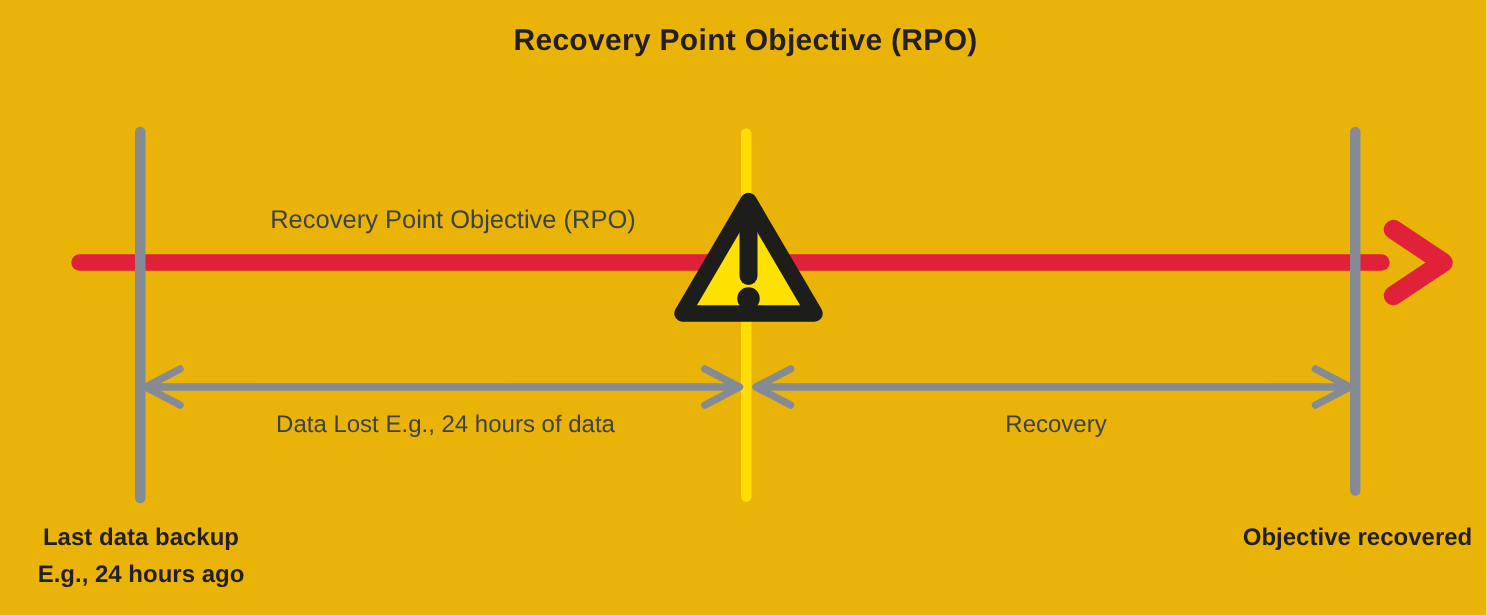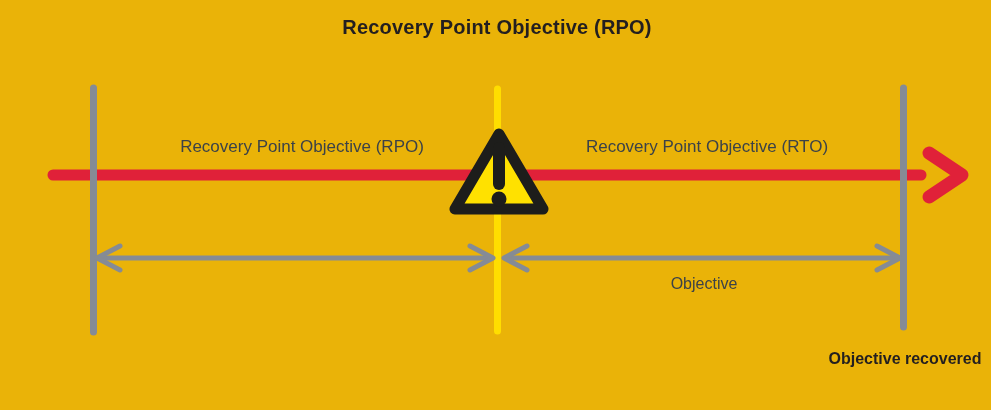--- a/index.html
+++ b/index.html
@@ -82,19 +82,23 @@
     </g>
 
     <g>
       <path d="M 499 134 L 455 209 L 543 209 Z" stroke-width="11" stroke-linejoin="round" fill="#FFE100" stroke="#1D1D1B"></path>
       <line x1="499" y1="148" x2="499" y2="184" stroke-width="12" stroke-linecap="round" stroke="#1D1D1B"></line>
       <circle cx="499" cy="199" r="7.5" fill="#1D1D1B"></circle>
     </g>
   </svg>
 
   <div class="txt seg-label" style="left:302px">Recovery Point Objective (RPO)</div>
-  <div class="txt seg-label" style="left:707px">Recovery Point Objective (RTO)</div>
 
-  <div class="txt span-label" style="left:704px">Objective</div>
+  <div class="txt span-label" style="left:297px">Data Lost E.g., 24 hours of data</div>
+  <div class="txt span-label" style="left:704px">Recovery</div>
 
+  <div class="txt milestone" style="left:94px">
+    <div>Last data backup</div>
+    <div>E.g., 24 hours ago</div>
+  </div>
   <div class="txt milestone" style="left:905px">Objective recovered</div>
 
 </div>
 
 </body></html>

